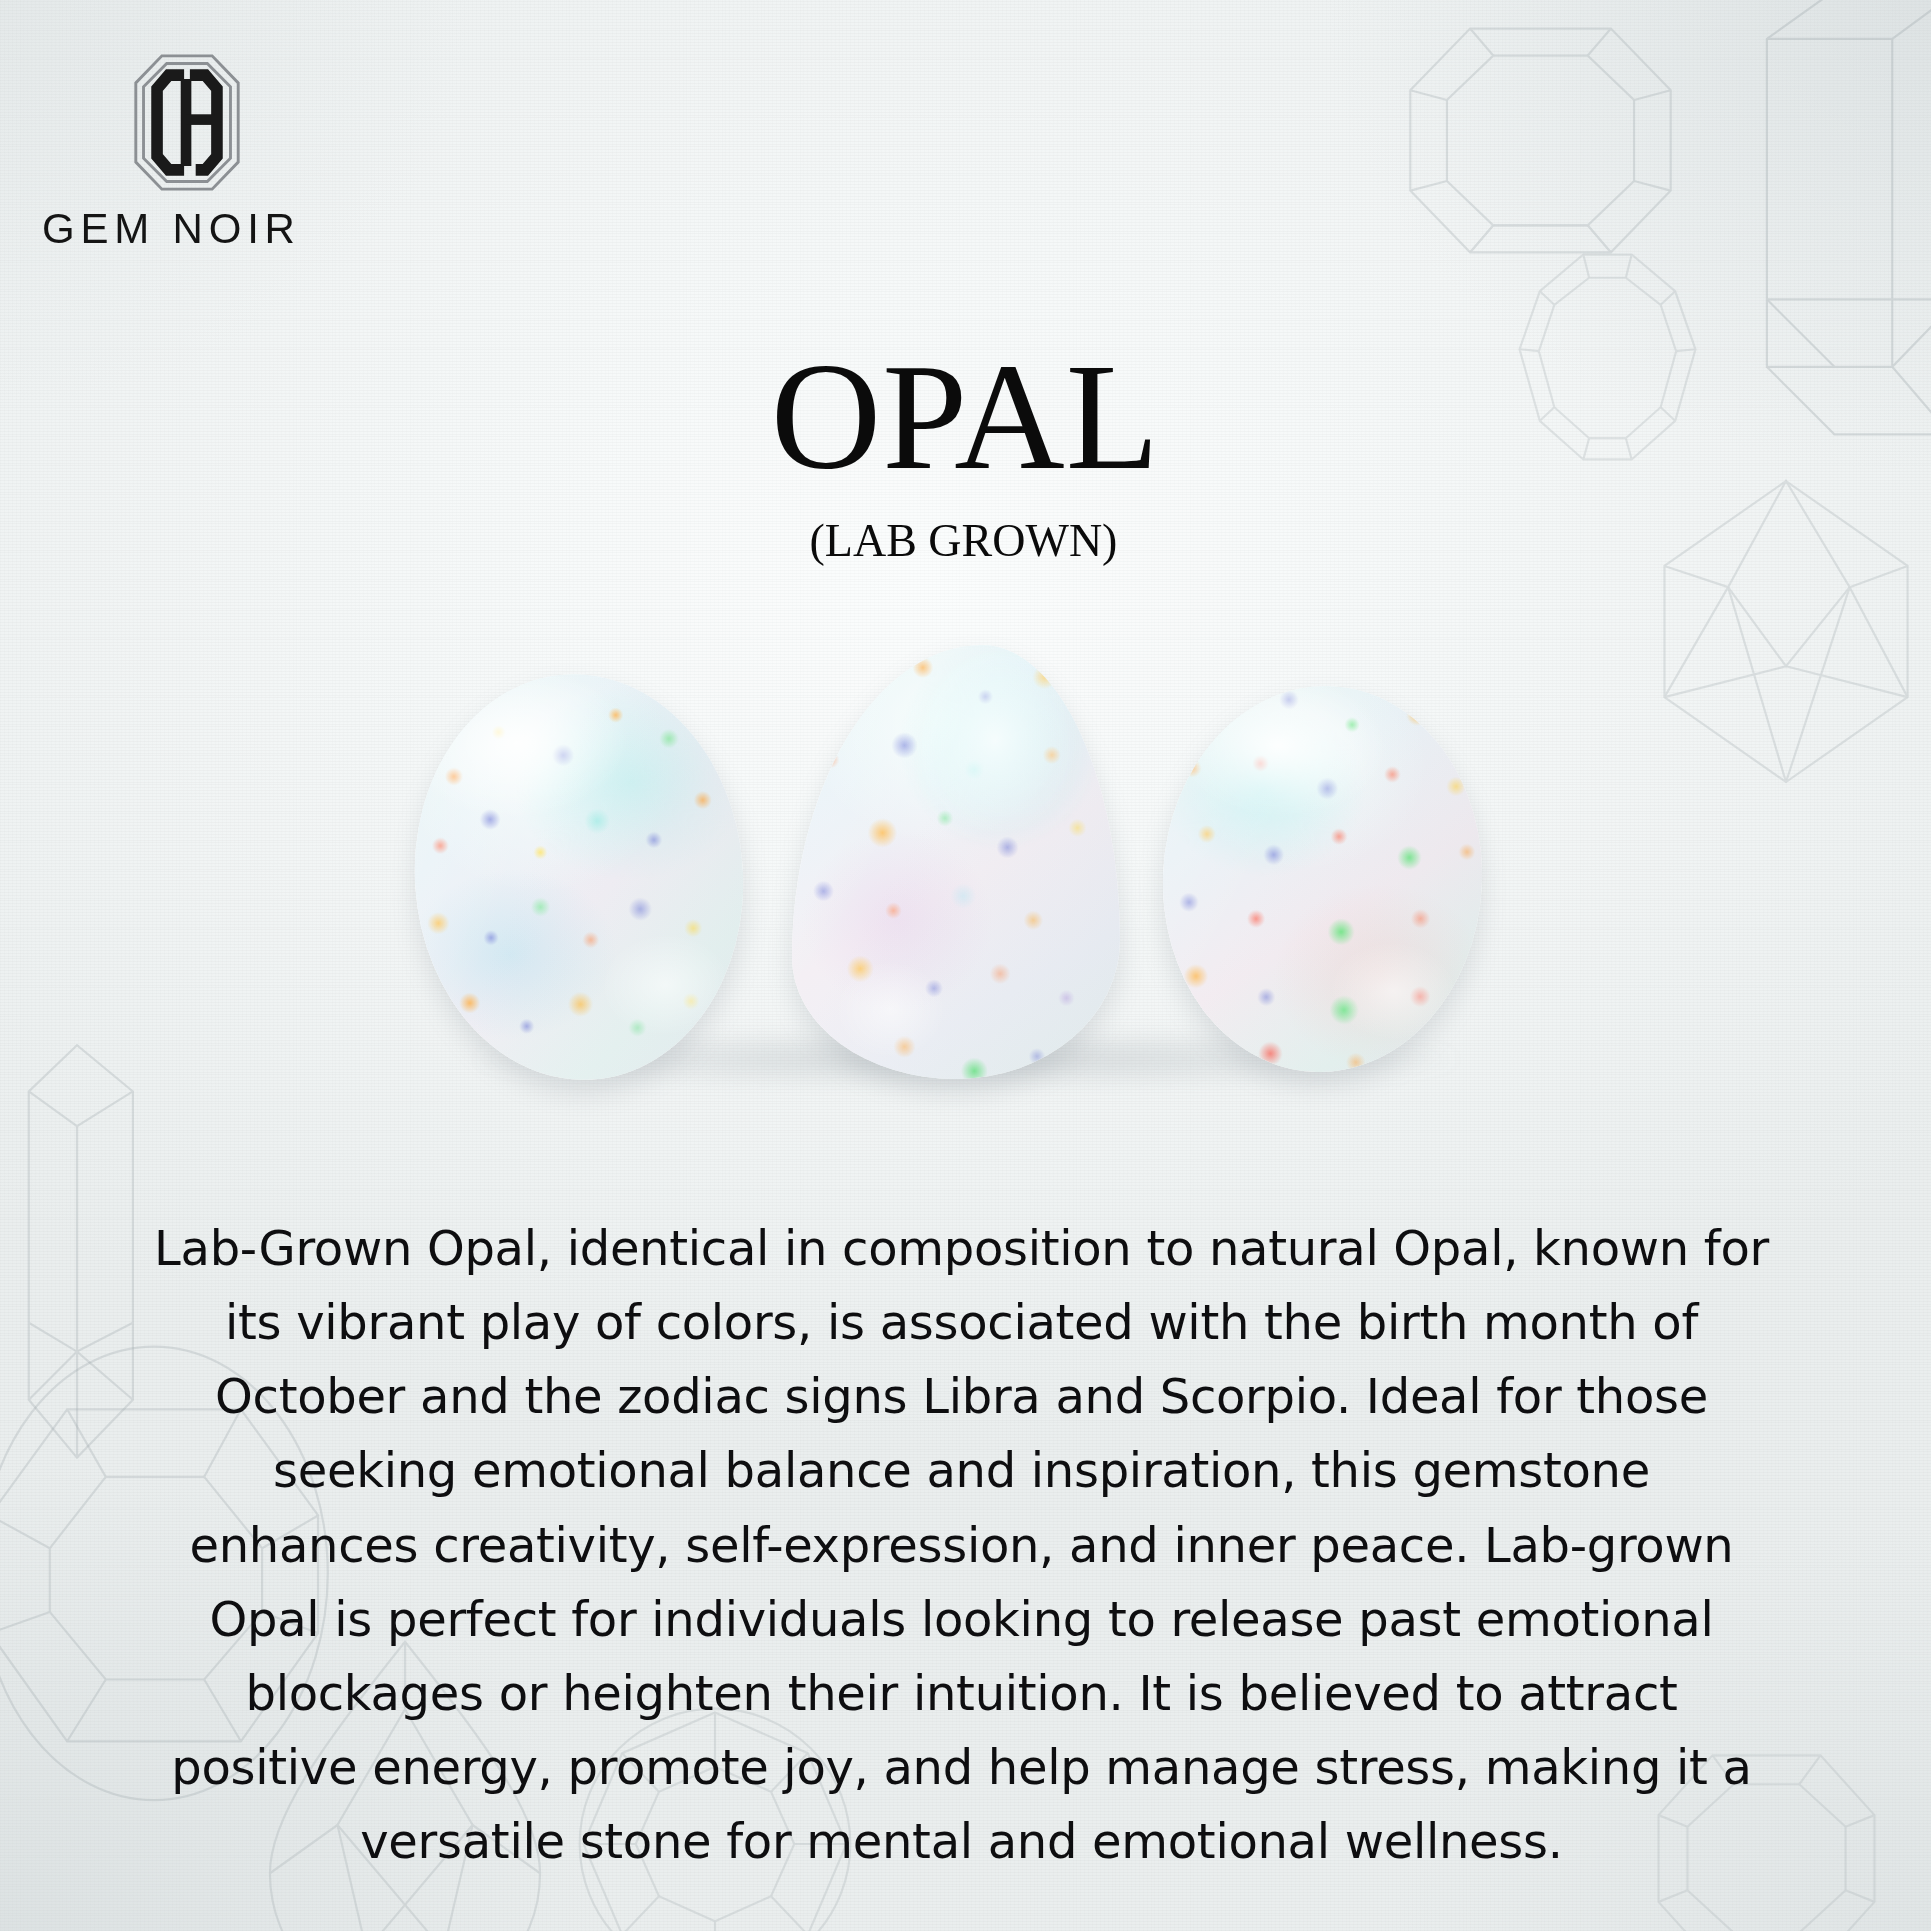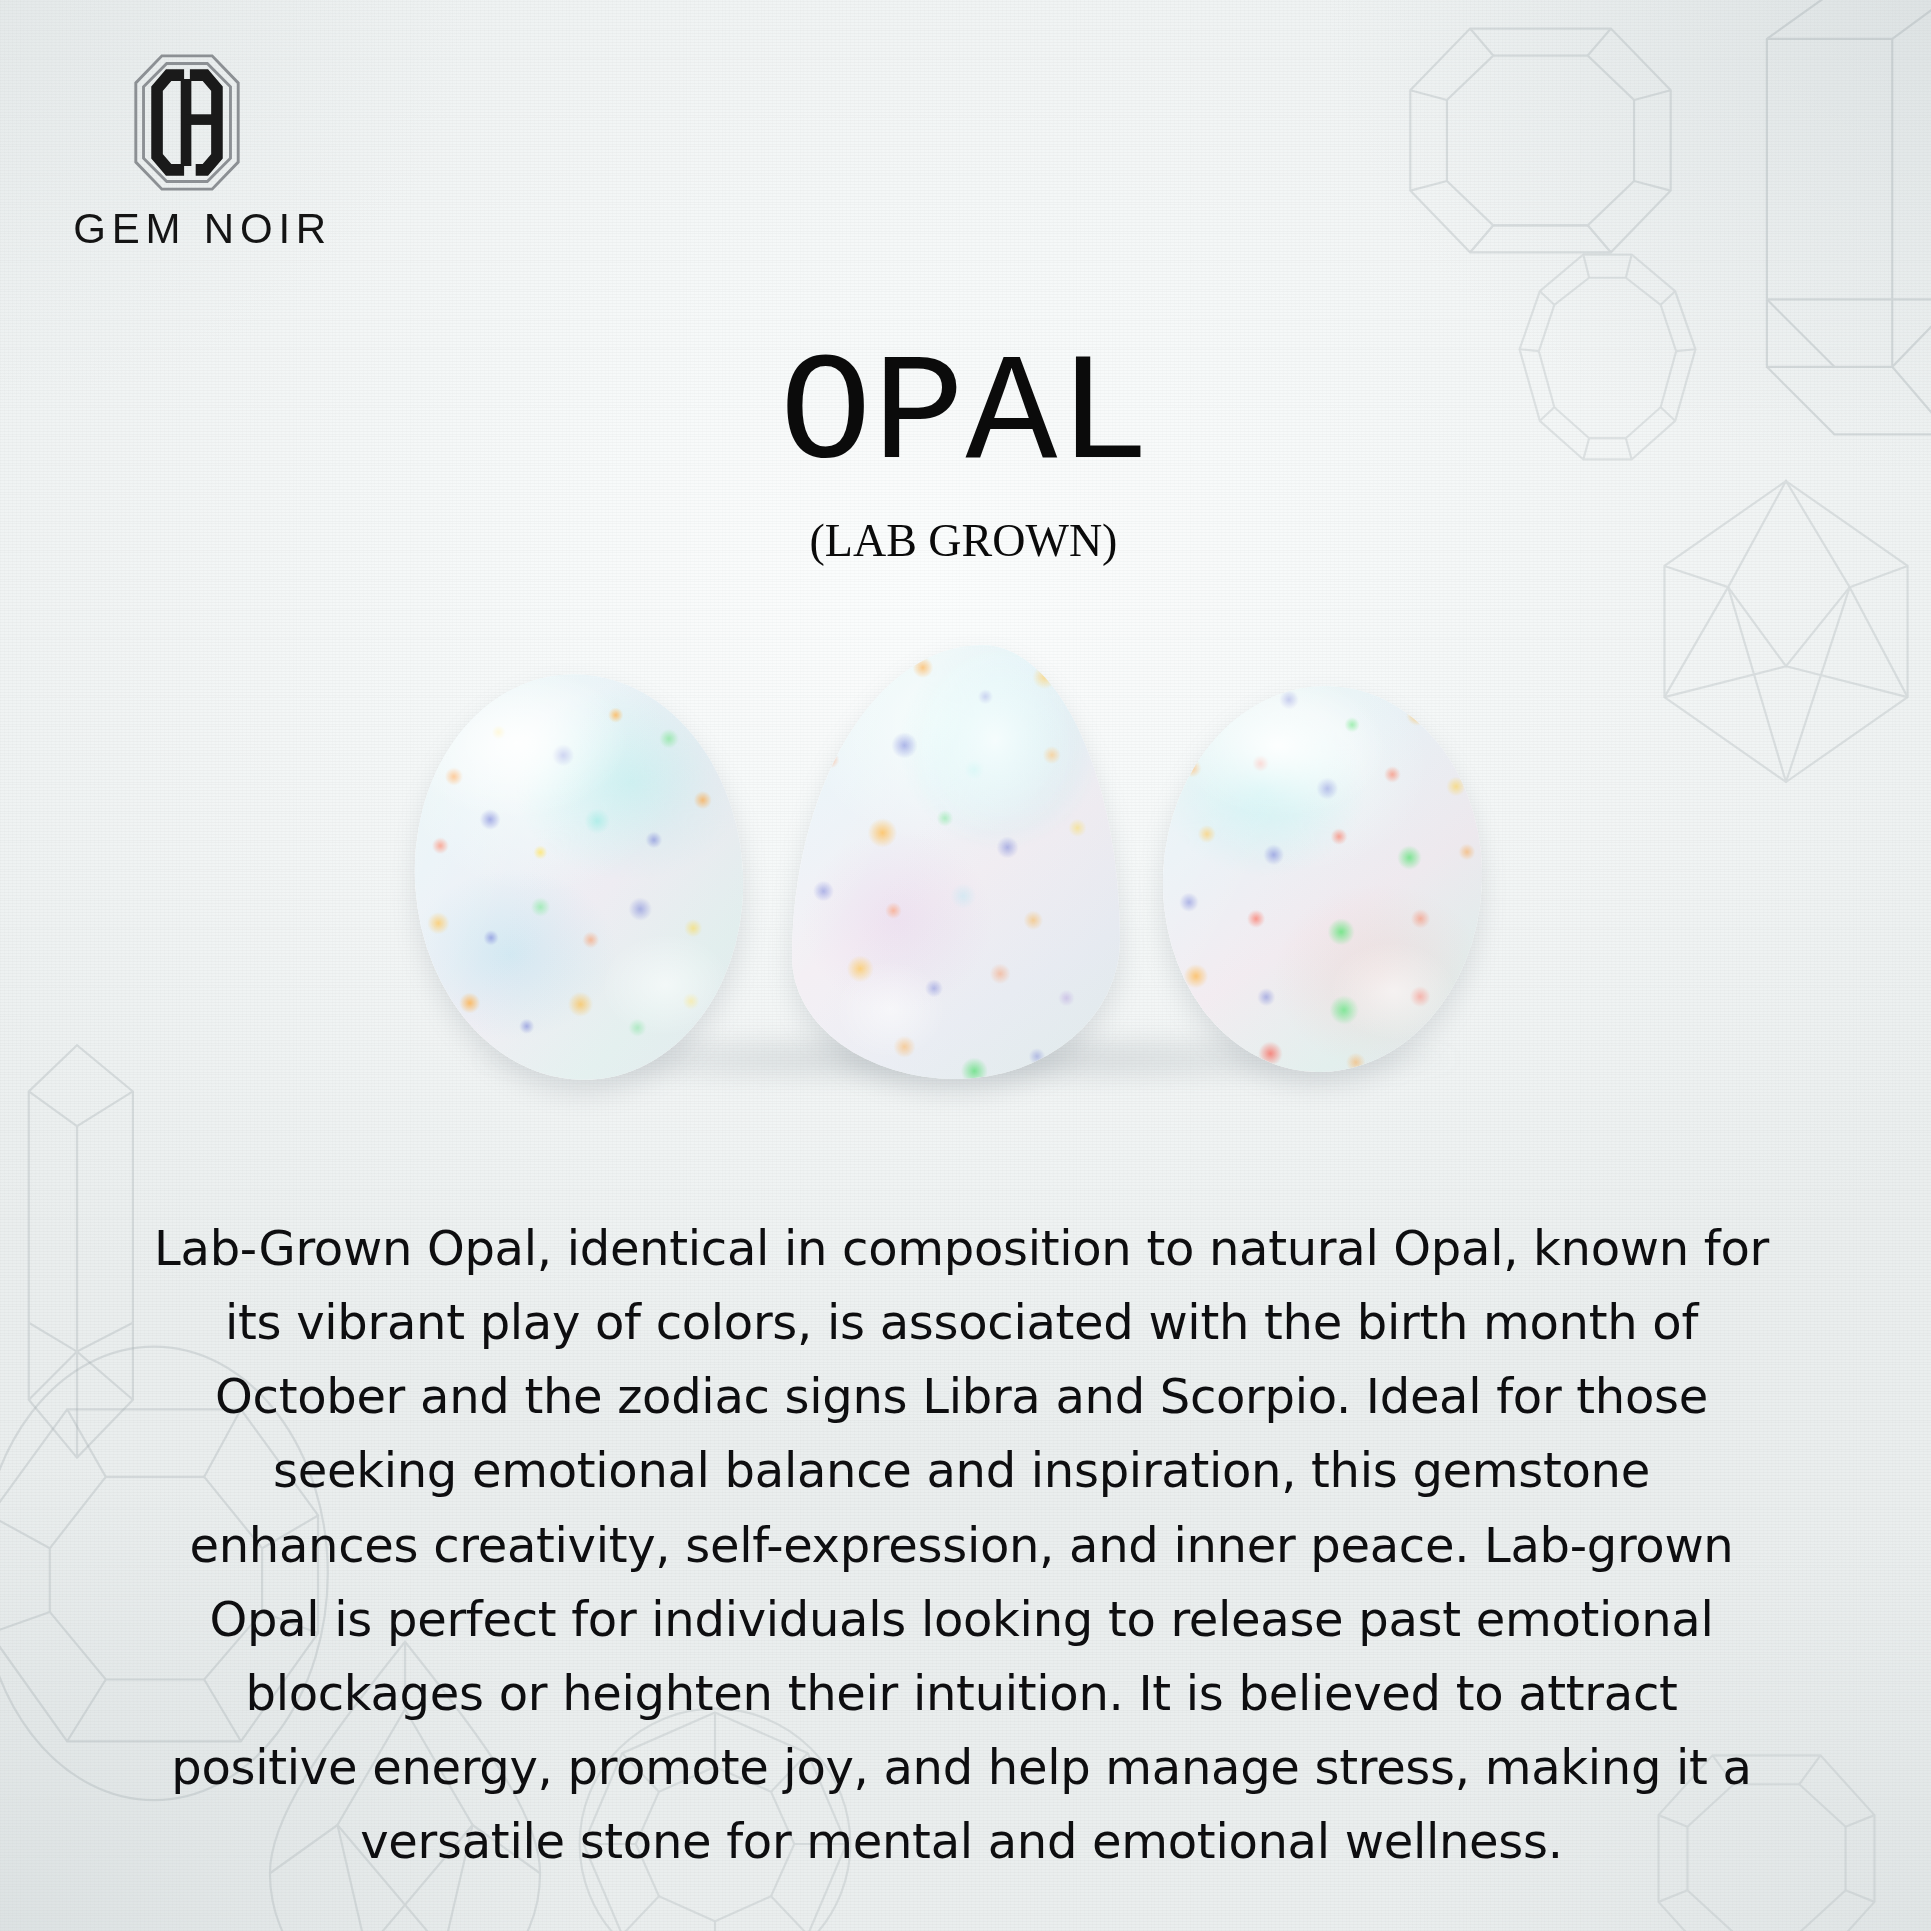--- a/index.html
+++ b/index.html
@@ -62,21 +62,21 @@
     vector-effect: non-scaling-stroke;
   }
 
   
   .brand {
     position: absolute;
     left: 42px;
     top: 50px;
     width: 290px;
     z-index: 12;
-    text-align: right;
+    text-align: left;
   }
   .brand-mark { width: 114px; height: 145px; display: block; margin: 0 auto; }
   .mark-outer { fill: none; stroke: #8c9094; stroke-width: 3; }
   .mark-inner { fill: none; stroke: #1a1a1a; stroke-width: 12; stroke-linejoin: miter; }
   .mark-bar   { fill: none; stroke: #1a1a1a; stroke-width: 11; }
   .brand-name {
     margin-top: 9.7px;
     font-family: "Liberation Sans", sans-serif;
     font-size: 42px;
     font-weight: 400;
@@ -87,21 +87,21 @@
 
   
   .title-block {
     position: absolute;
     left: 0; right: 0;
     top: 340px;
     text-align: center;
     z-index: 12;
   }
   .title-main {
-    font-family: Liberation Mono, monospace;
+    font-family: Liberation Serif, serif;
     font-size: 153px;
     font-weight: 400;
     line-height: 1.0;
     letter-spacing: 1px;
     color: #0b0b0b;
     margin: 0;
   }
   .title-sub {
     font-family: "Liberation Serif", "DejaVu Serif", serif;
     font-size: 46px;

